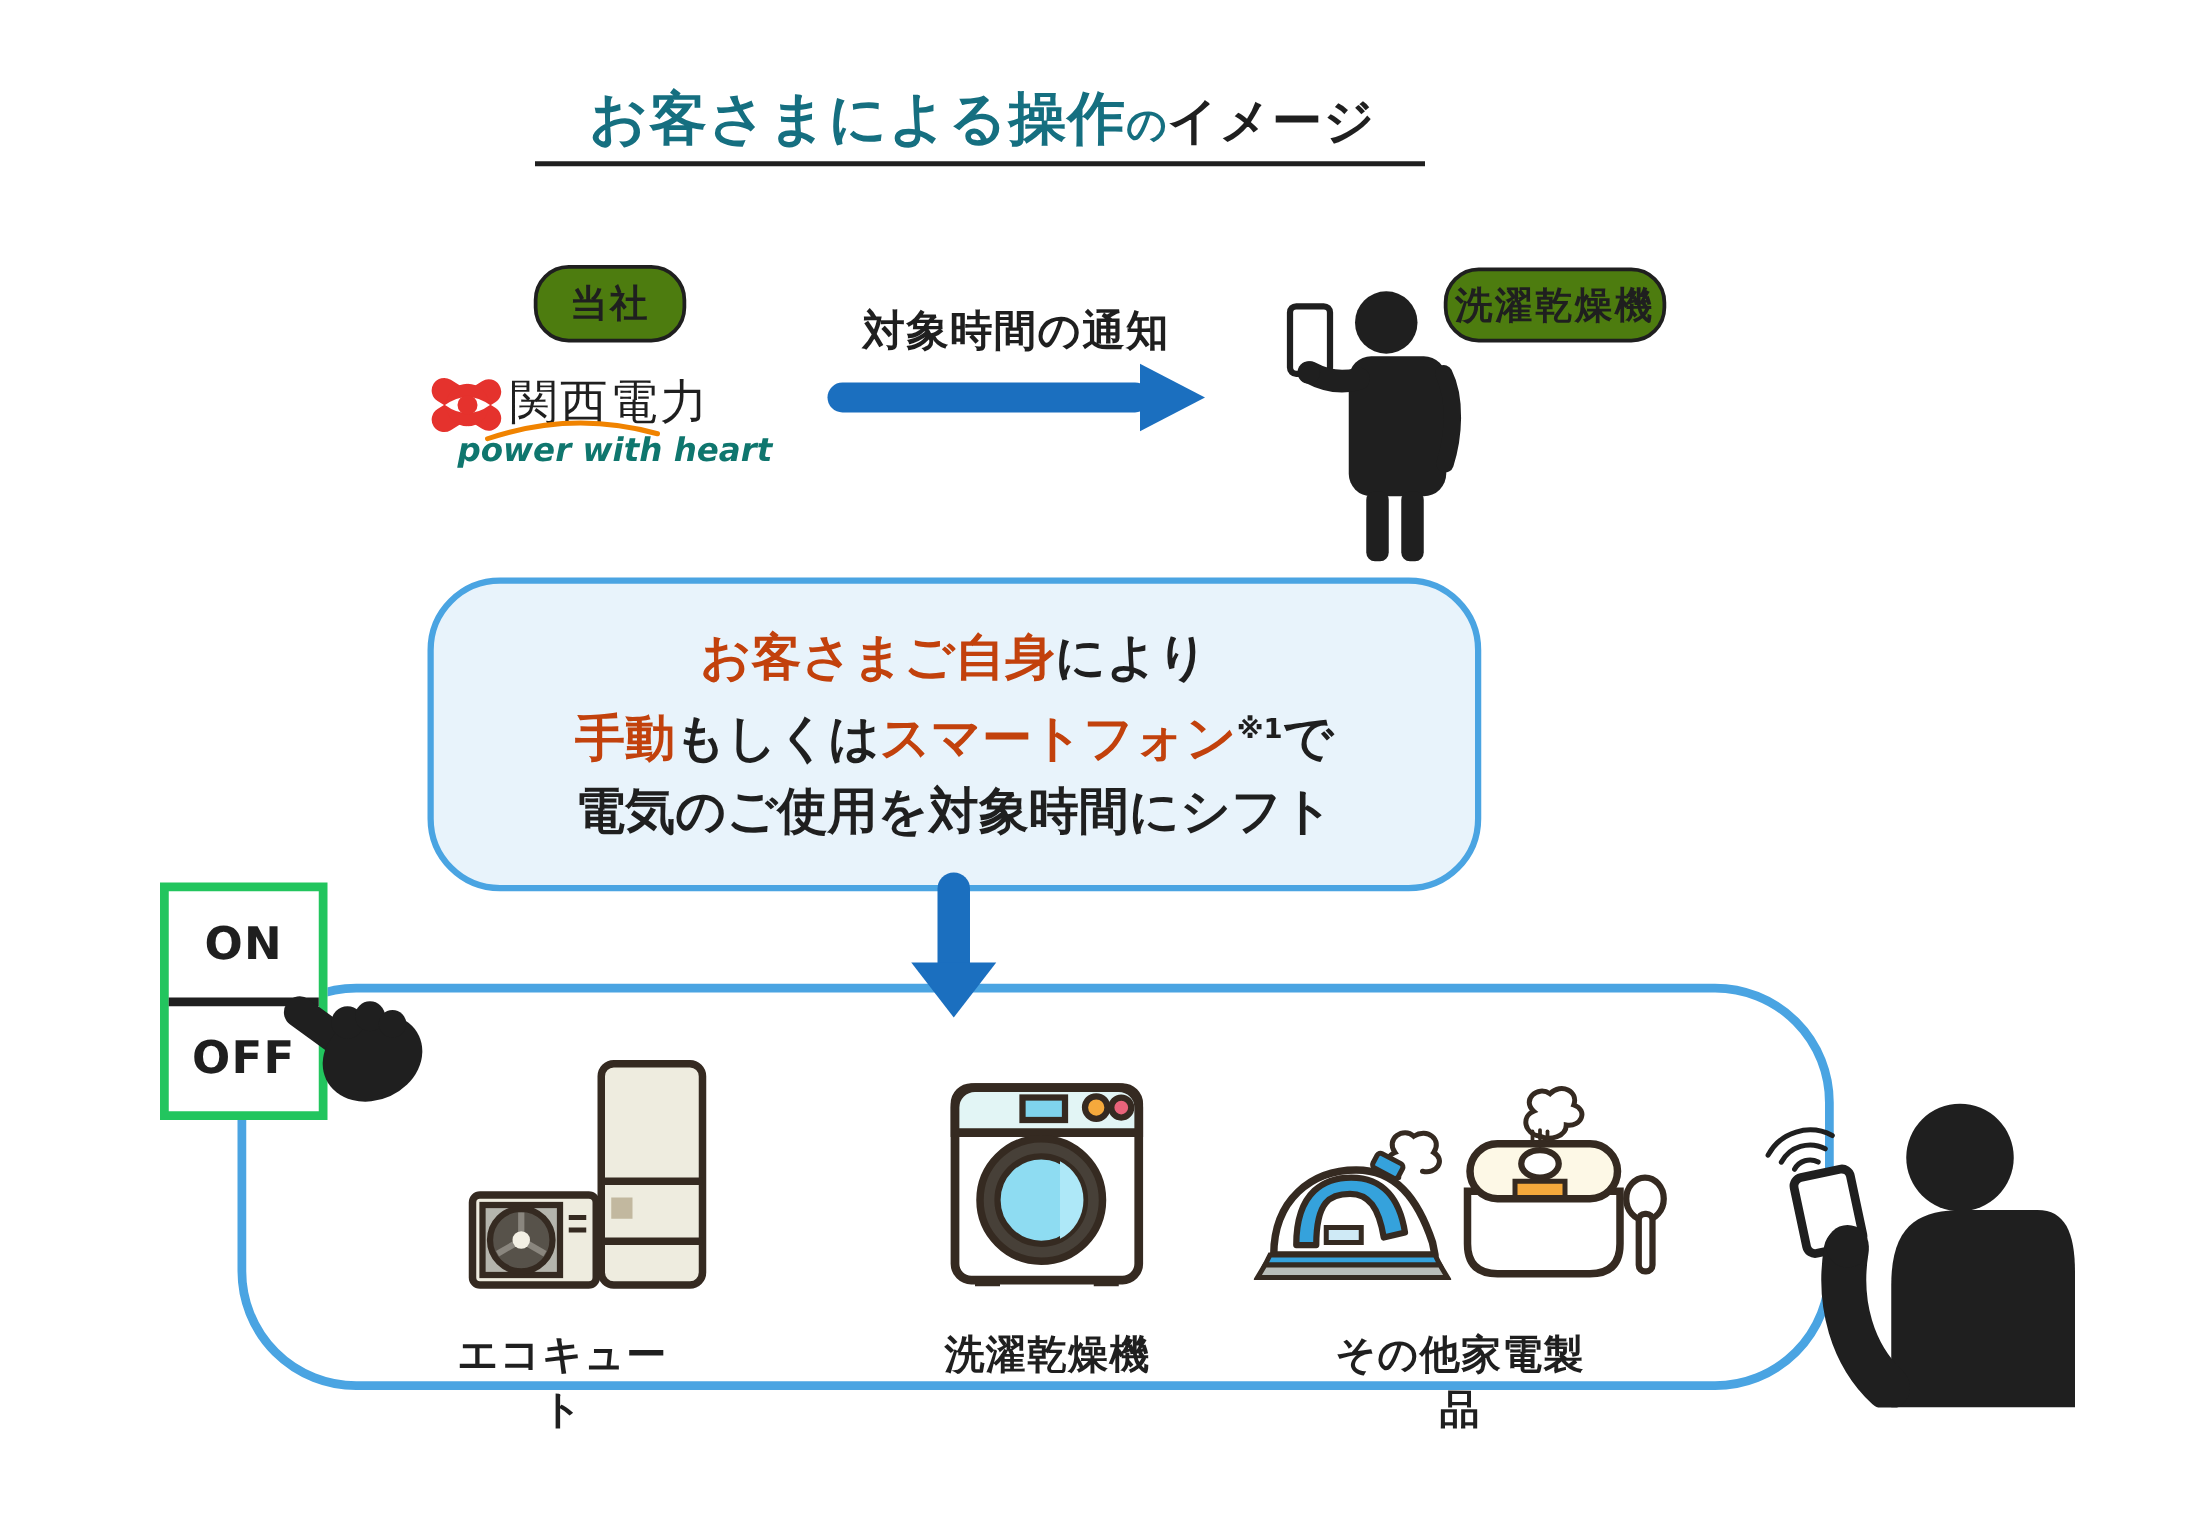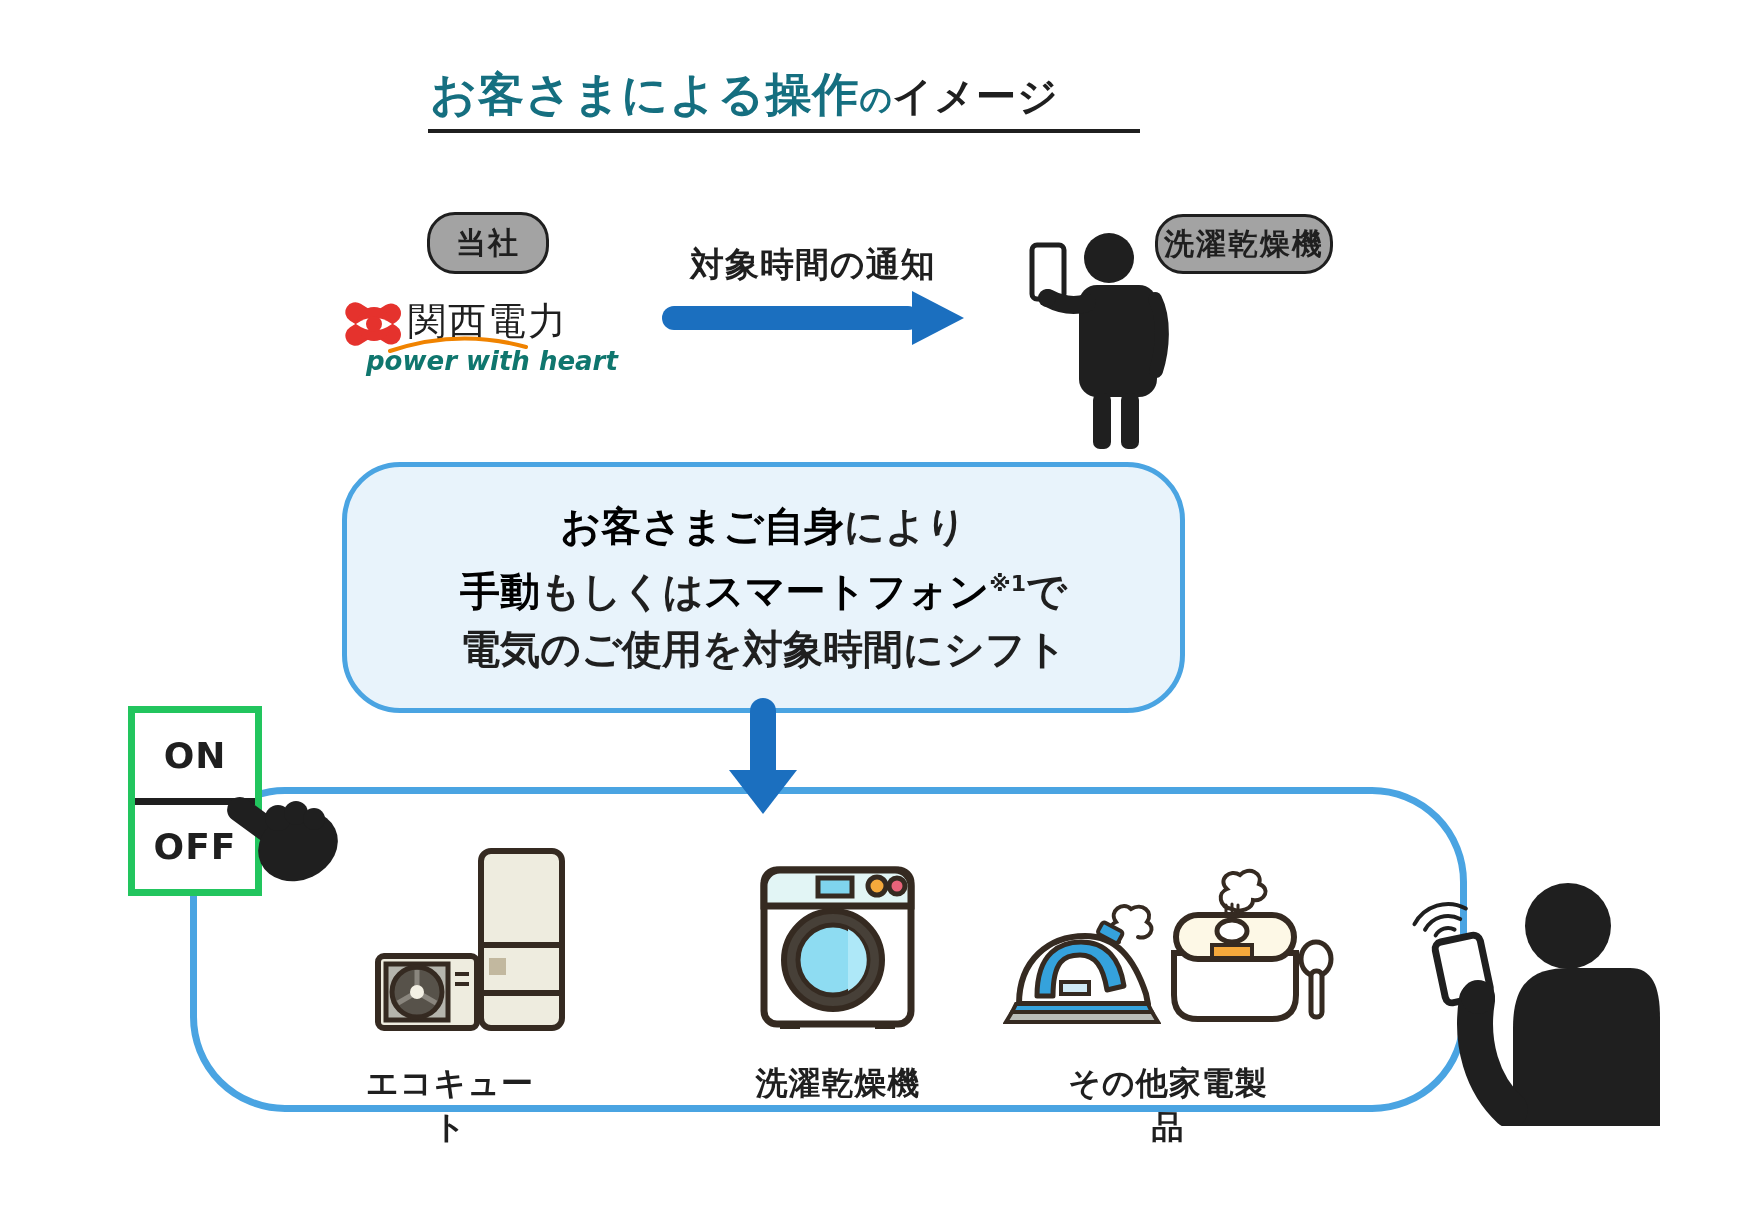--- a/index.html
+++ b/index.html
@@ -1,28 +1,28 @@
 <!DOCTYPE html>
 <html><head>
 <meta charset="utf-8">
 <style>
   html,body{margin:0;padding:0;background:#fff;}
   .canvas{position:relative;width:1754px;height:1213px;background:#fff;overflow:hidden;
           font-family:"DejaVu Sans",sans-serif;color:#1f1f1f;}
   .abs{position:absolute;}
 
   
-  .title{left:430px;top:64px;width:712px;text-align:left;white-space:nowrap;}
+  .title{left:430px;top:64px;width:712px;text-align:center;white-space:nowrap;}
   .title .main{color:#156f80;font-size:46px;font-weight:900;letter-spacing:1px;}
   .title .particle{color:#156f80;font-size:32px;font-weight:800;}
   .title .suffix{color:#1f1f1f;font-size:40px;font-weight:900;letter-spacing:1px;}
   .title-underline{left:428px;top:129px;width:712px;height:4px;background:#1f1f1f;}
 
   
-  .badge{border:3px solid #1f1f1f;border-radius:28px;background:#a3a3a3;
+  .badge{border:3px solid #1f1f1f;border-radius:28px;background:#4d7c0f;
          display:flex;align-items:center;justify-content:center;
          font-size:30px;font-weight:700;letter-spacing:2px;}
   .badge-company{left:427px;top:212px;width:116px;height:56px;}
   .badge-customer{left:1155px;top:214px;width:172px;height:54px;}
 
   
   .logo-name{left:408px;top:296px;font-size:38px;font-weight:400;letter-spacing:2px;}
   .logo-tagline{left:366px;top:346px;font-size:26px;font-weight:700;font-style:italic;color:#0f766e;letter-spacing:0px;}
 
   
@@ -31,21 +31,21 @@
   .arrow1-shaft{left:662px;top:306px;width:258px;height:24px;background:#1b6fbf;border-radius:12px;}
   .arrow1-head{left:912px;top:291px;width:0;height:0;
                border-top:27px solid transparent;border-bottom:27px solid transparent;
                border-left:52px solid #1b6fbf;}
 
   
   .action-box{left:342px;top:462px;width:843px;height:251px;background:#e8f3fb;
               border:5px solid #4aa4e2;border-radius:58px;box-sizing:border-box;
               text-align:center;padding-top:30px;}
   .action-box p{margin:0;font-size:40px;font-weight:800;line-height:58px;white-space:nowrap;}
-  .action-box .hl{color:#000000;}
+  .action-box .hl{color:#c2410c;}
   .action-box sup{font-size:22px;font-weight:800;}
 
   
   .arrow2-shaft{left:750px;top:698px;width:26px;height:76px;background:#1b6fbf;
                 border-radius:13px 13px 0 0;z-index:5;}
   .arrow2-head{left:729px;top:770px;width:0;height:0;z-index:5;
                border-left:34px solid transparent;border-right:34px solid transparent;
                border-top:44px solid #1b6fbf;}
 
   

